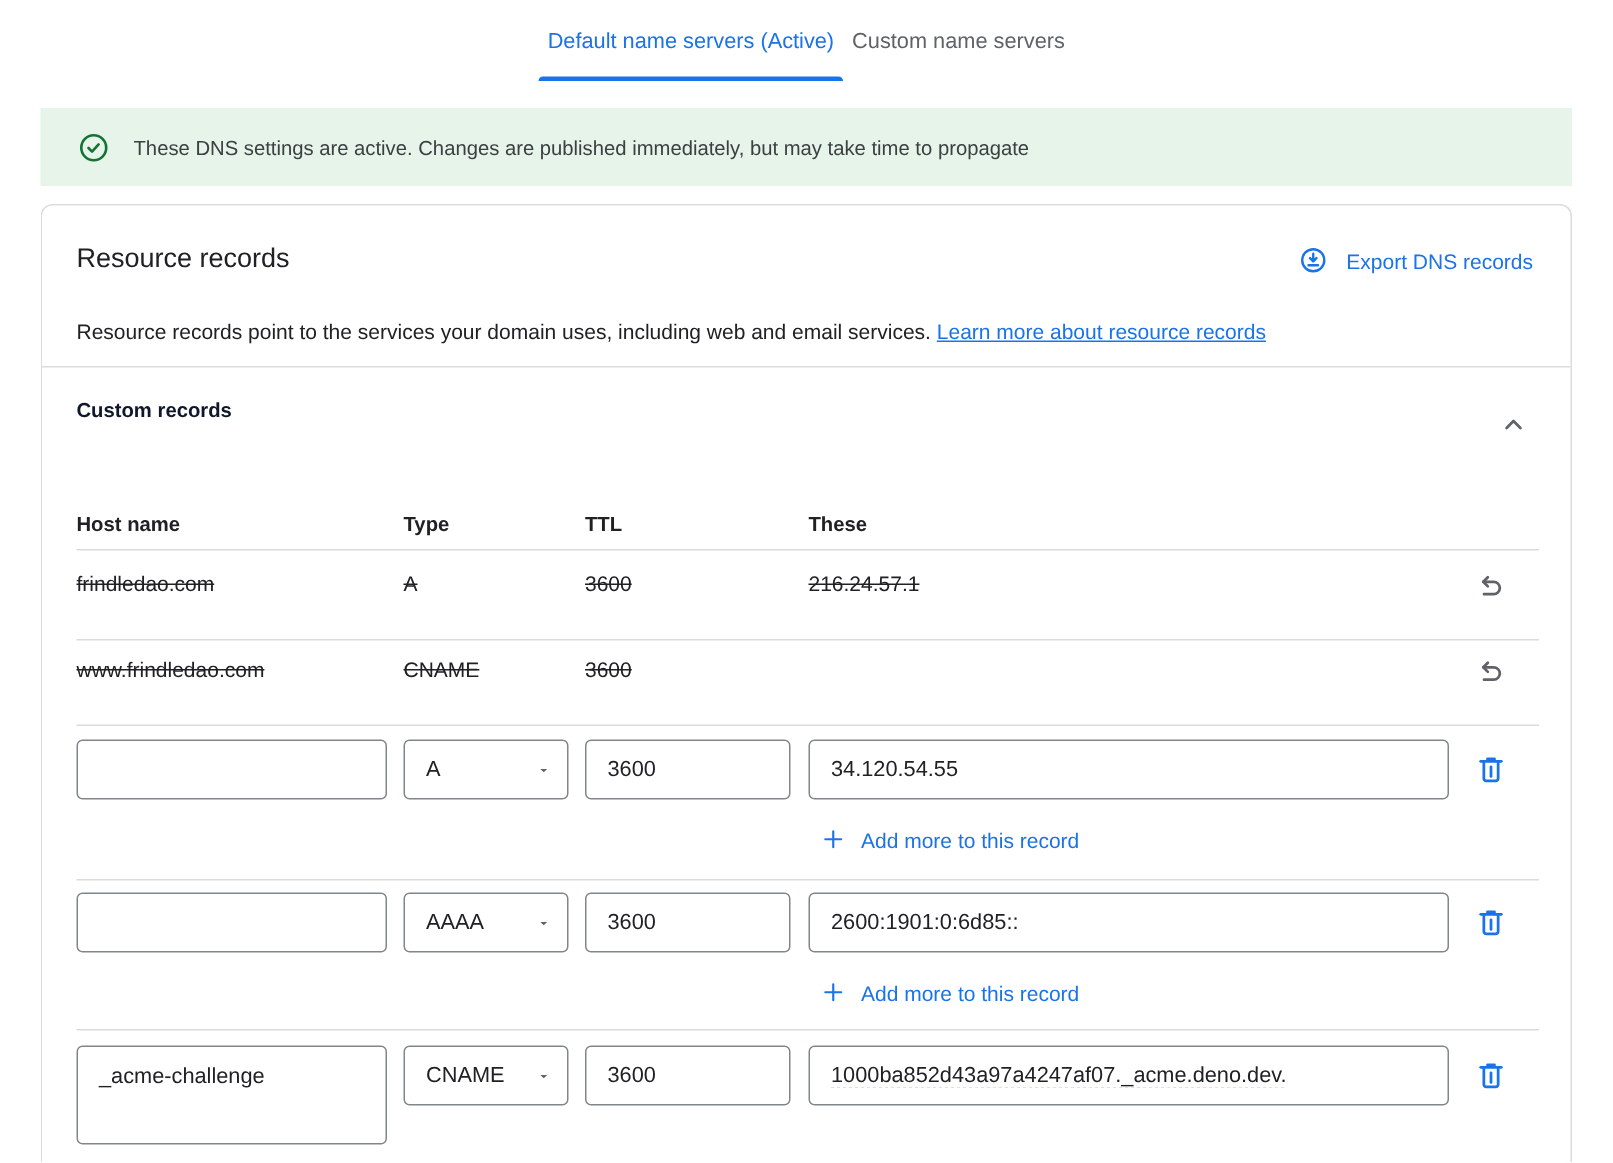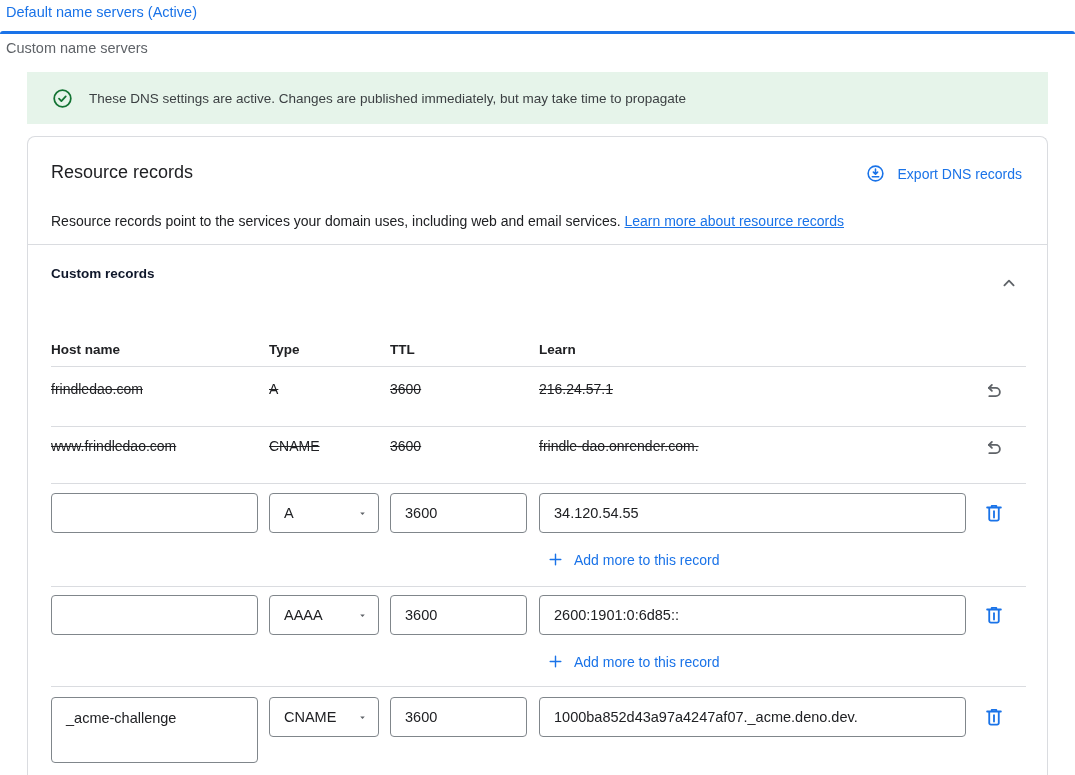--- a/index.html
+++ b/index.html
@@ -1,21 +1,21 @@
 <!DOCTYPE html>
 <html><head>
 <meta charset="utf-8">
 <style>
   * { box-sizing: border-box; margin: 0; padding: 0; }
   html, body { width: 1075px; height: 775px; overflow: hidden; }
   body { font-family: "Liberation Sans", "DejaVu Sans", sans-serif; background: #fff; color: #202124; }
   .page { position: relative; width: 1075px; height: 775px; background: #fff; }
 
   
-  .tabs { position: absolute; top: 0; left: 0; right: 0; height: 56px; display: flex; justify-content: center; padding-top: 16px; flex-direction: column; }
+  .tabs { position: absolute; top: 0; left: 0; right: 0; height: 56px; display: flex; justify-content: center; padding-top: 16px; }
   .tab { position: relative; font-size: 14.5px; font-weight: 500; color: #5f6368; padding: 4px 6px 16px 6px; cursor: pointer; white-space: nowrap; }
   .tab.active { color: #1a73e8; }
   .tab-underline { position: absolute; left: 0; right: 0; bottom: 2px; height: 3px; background: #1a73e8; border-radius: 3px 3px 0 0; }
 
   
   .banner { position: absolute; left: 27px; top: 72px; width: 1021px; height: 52px; background: #e6f4ea; display: flex; align-items: center; padding-left: 25px; }
   .banner-icon { width: 21px; height: 21px; flex: 0 0 auto; }
   .banner-text { margin-left: 16px; font-size: 13.5px; color: #3c4043; }
 
   
@@ -111,21 +111,21 @@
     <div class="collapse-btn">
       <svg viewBox="0 0 24 24" width="22" height="22" fill="none">
         <path d="M7 14.5l5-5 5 5" stroke="#5f6368" stroke-width="2" stroke-linecap="round" stroke-linejoin="round"></path>
       </svg>
     </div>
 
     <div class="thead">
       <span class="col-host">Host name</span>
       <span class="col-type">Type</span>
       <span class="col-ttl">TTL</span>
-      <span class="col-data">Learn</span>
+      <span class="col-data">These</span>
     </div>
     <div class="hr hr-head"></div>
 
     <div class="del-row dr1">
       <span class="col-host">frindledao.com</span>
       <span class="col-type">A</span>
       <span class="col-ttl">3600</span>
       <span class="col-data">216.24.57.1</span>
       <div class="undo-btn">
         <svg viewBox="0 0 24 24" fill="none">
@@ -133,21 +133,20 @@
           <path d="M10.8 4.2L7.5 7.5l3.3 3.3" stroke="#5f6368" stroke-width="2" stroke-linecap="round" stroke-linejoin="round"></path>
         </svg>
       </div>
     </div>
     <div class="hr hr2"></div>
 
     <div class="del-row dr2">
       <span class="col-host">www.frindledao.com</span>
       <span class="col-type">CNAME</span>
       <span class="col-ttl">3600</span>
-      <span class="col-data">frindle-dao.onrender.com.</span>
       <div class="undo-btn">
         <svg viewBox="0 0 24 24" fill="none">
           <path d="M7.5 7.5H15a4.5 4.5 0 0 1 0 9H8" stroke="#5f6368" stroke-width="2" stroke-linecap="round" stroke-linejoin="round"></path>
           <path d="M10.8 4.2L7.5 7.5l3.3 3.3" stroke="#5f6368" stroke-width="2" stroke-linecap="round" stroke-linejoin="round"></path>
         </svg>
       </div>
     </div>
     <div class="hr hr3"></div>
 
     <div class="edit-row er1">

